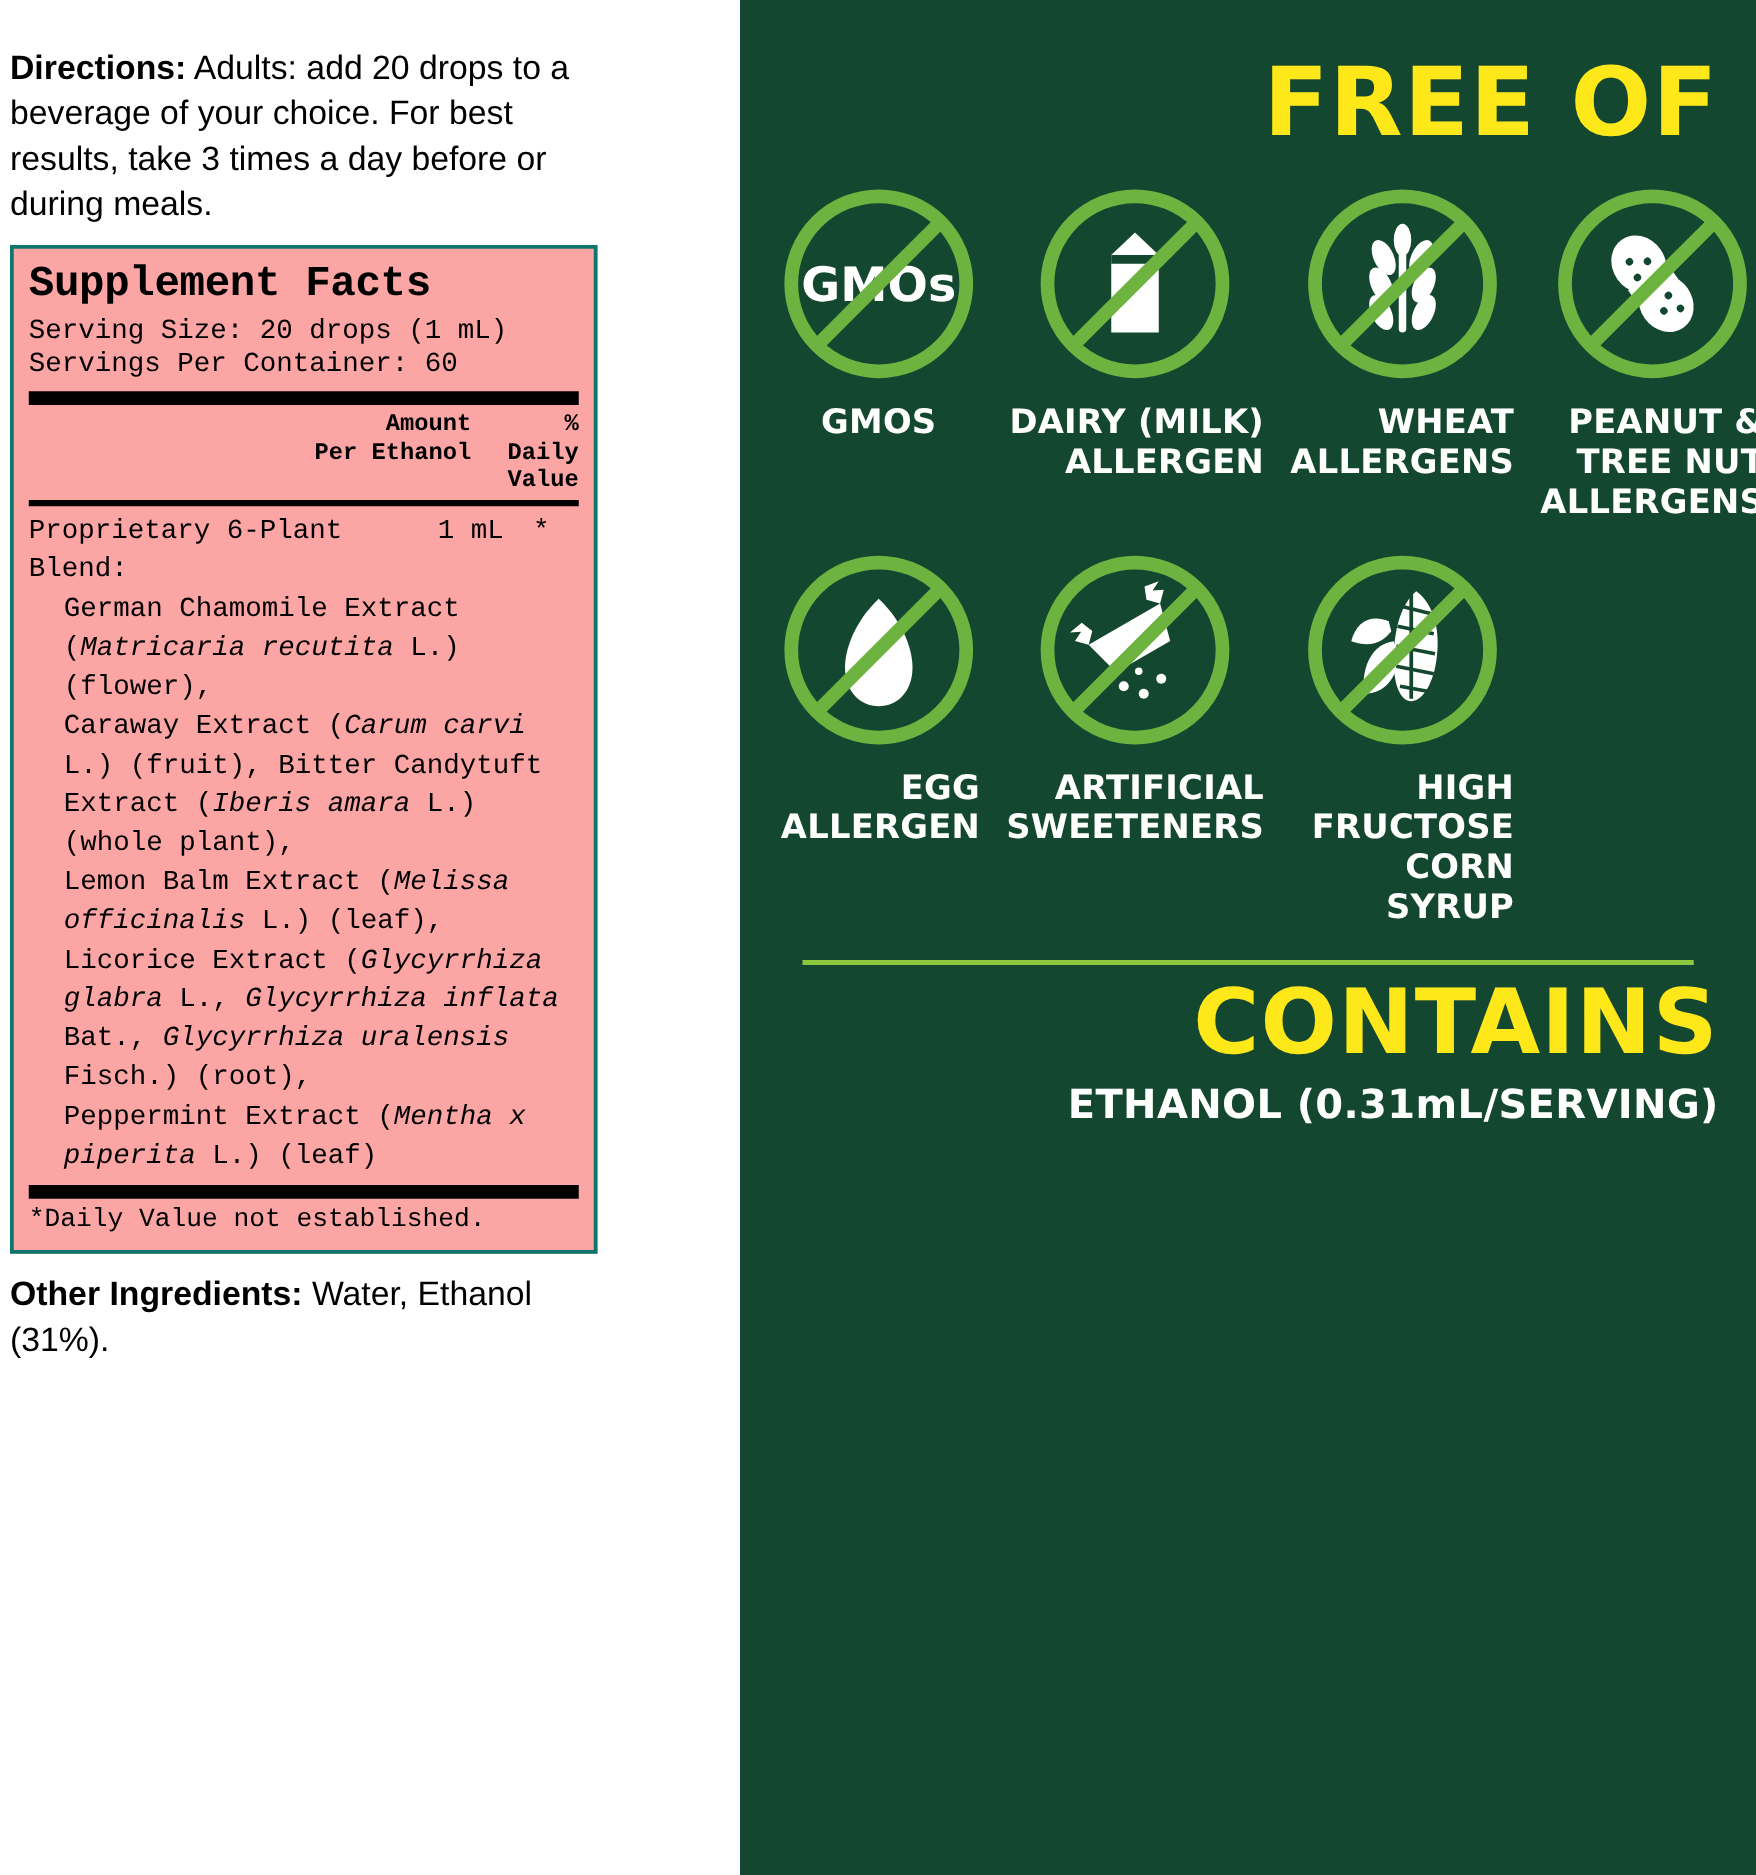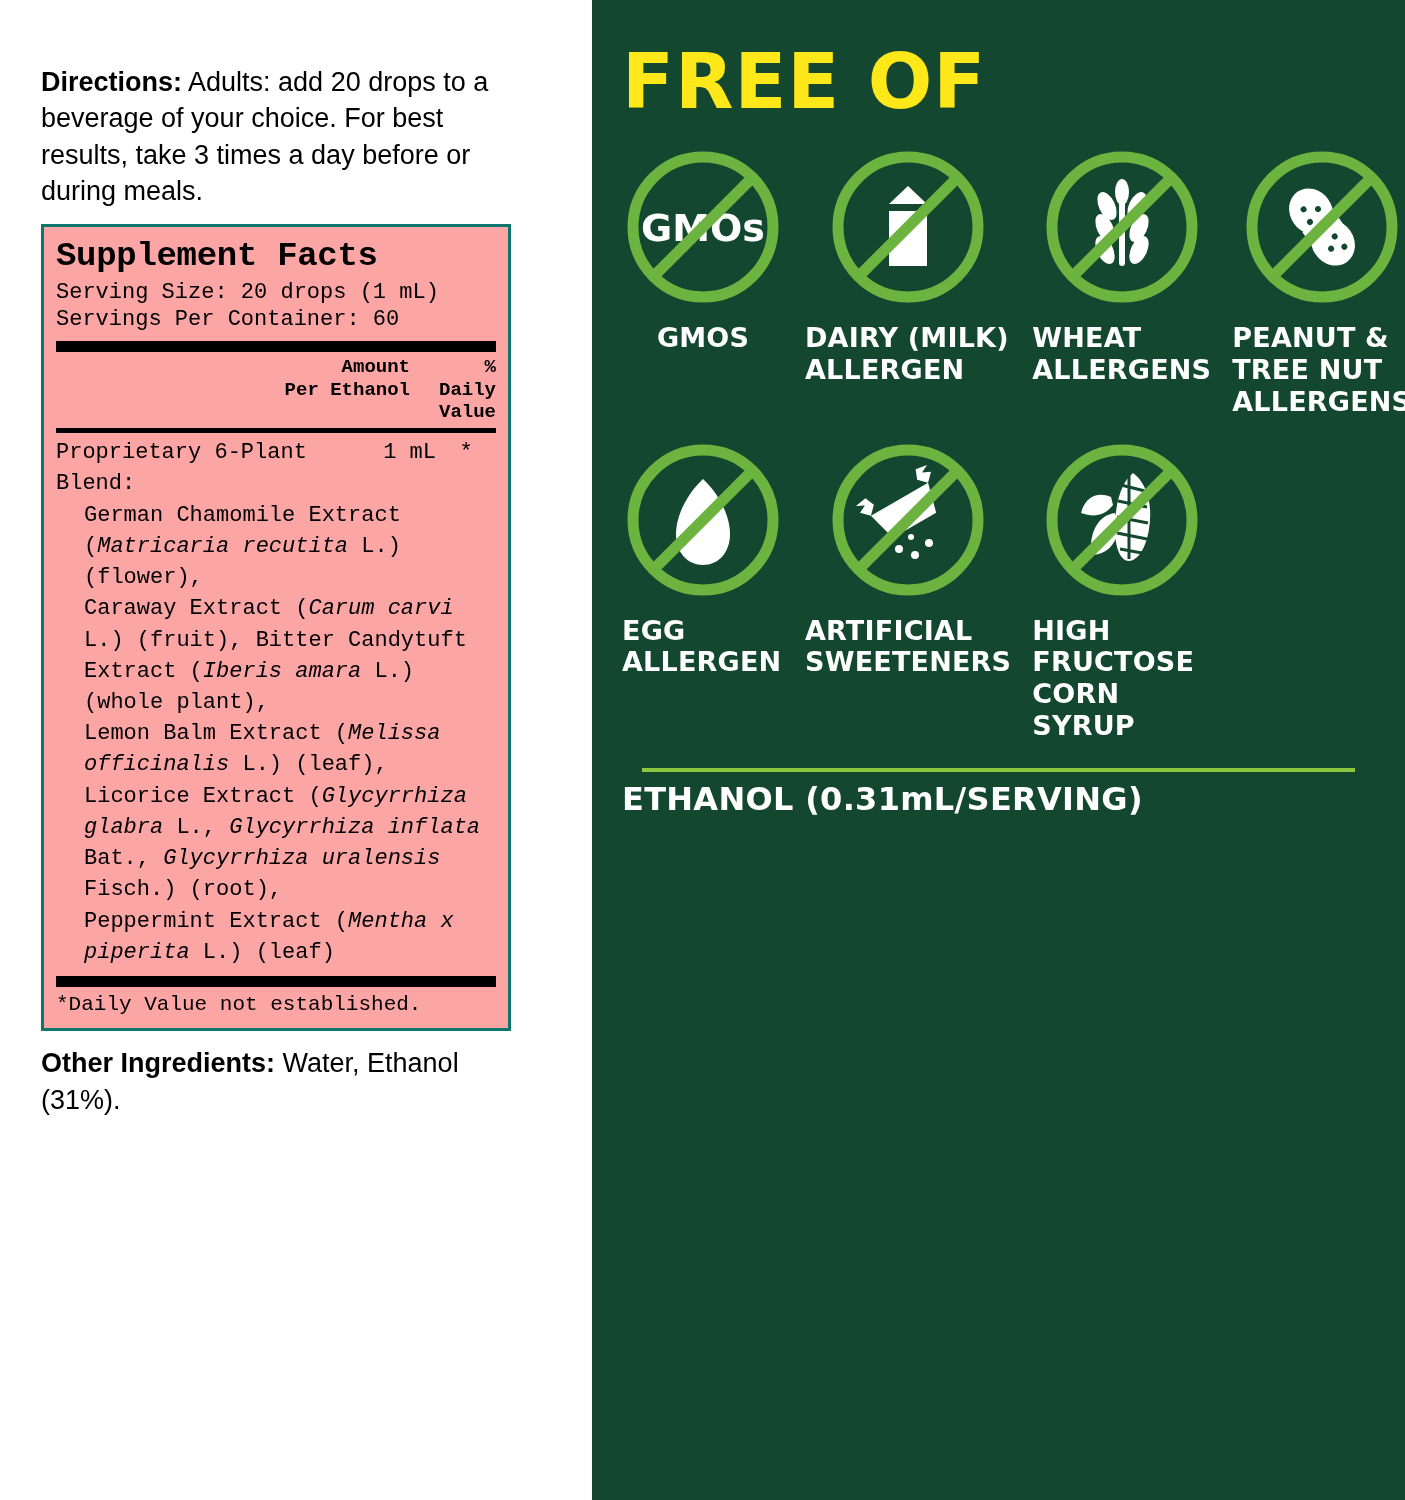--- a/index.html
+++ b/index.html
@@ -18,23 +18,22 @@
     width: 1405px;
     height: 1500px;
     display: flex;
   }
 
   
   .left {
     width: 580px;
     height: 1500px;
     box-sizing: border-box;
-    padding: 64px 0 0 8px;
+    padding: 36px 0 0 8px;
     position: relative;
-    margin-left: 33px;
   }
 
   .directions {
     font-size: 27px;
     line-height: 1.35;
     color: #000;
     width: 470px;
     margin-bottom: 14px;
   }
   .directions b {
@@ -127,21 +126,21 @@
   
   .right {
     position: absolute;
     left: 592px;
     top: 0;
     width: 813px;
     height: 1500px;
     background: #13472f;
     box-sizing: border-box;
     padding: 44px 30px 0 30px;
-    text-align: left;
+    text-align: right;
   }
   .free-of {
     color: #ffe81a;
     font-size: 76px;
     font-weight: bold;
     letter-spacing: 1px;
     line-height: 1;
     margin-bottom: 26px;
     font-family: "DejaVu Sans", sans-serif;
   }
@@ -396,16 +395,17 @@
             </g>
             <line x1="31" y1="131" x2="131" y2="31" stroke="#6cb33f" stroke-width="11"></line>
           </svg>
         </div>
         <div class="cell-label">HIGH FRUCTOSE CORN SYRUP</div>
       </div>
 
     </div>
 
     <div class="divider"></div>
+    <div class="contains">CONTAINS</div>
     <div class="contains-sub">ETHANOL (0.31mL/SERVING)</div>
   </div>
 
 </div>
 
 </body></html>

